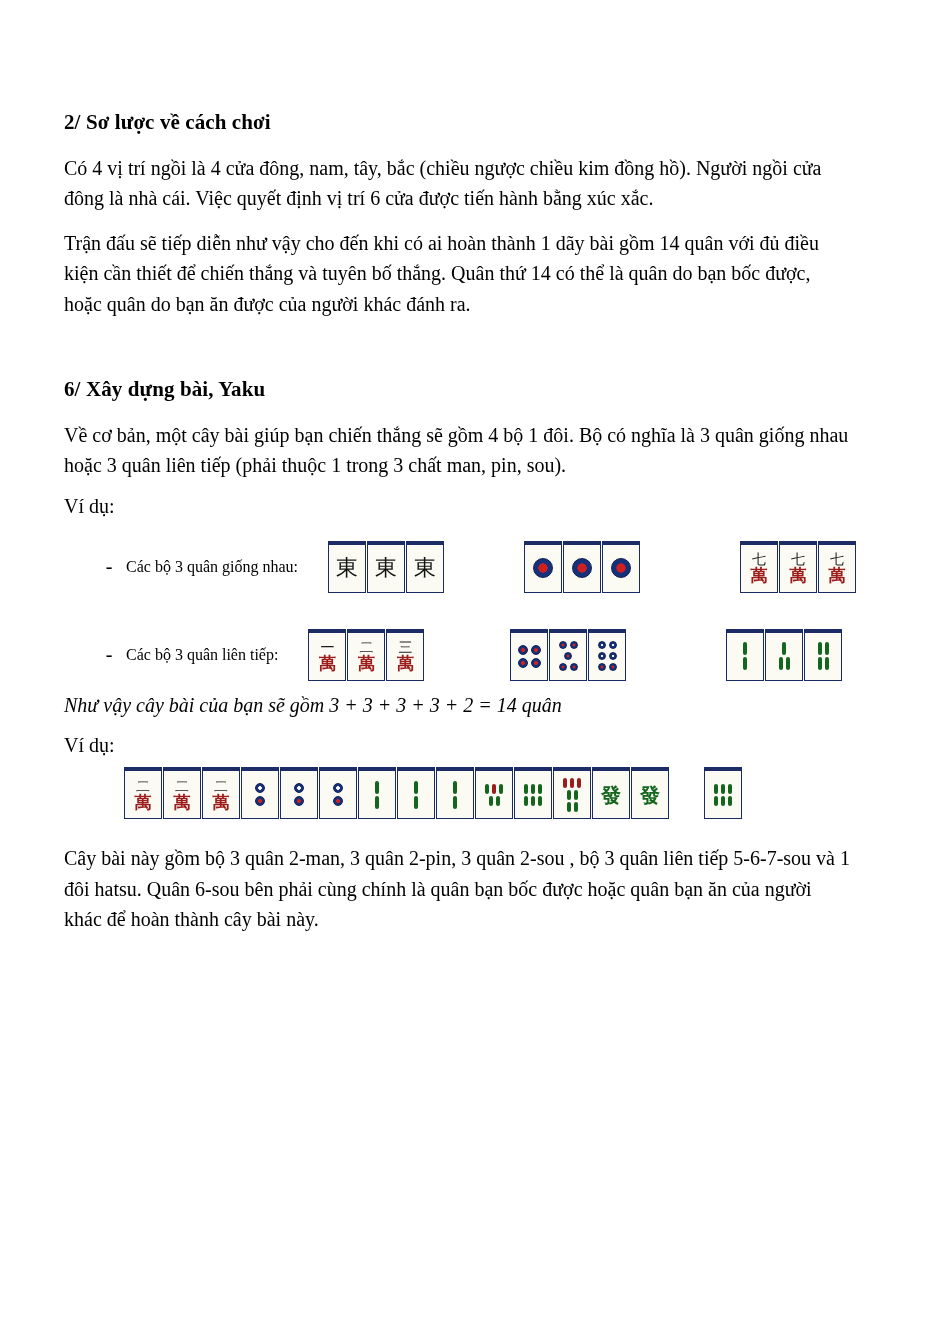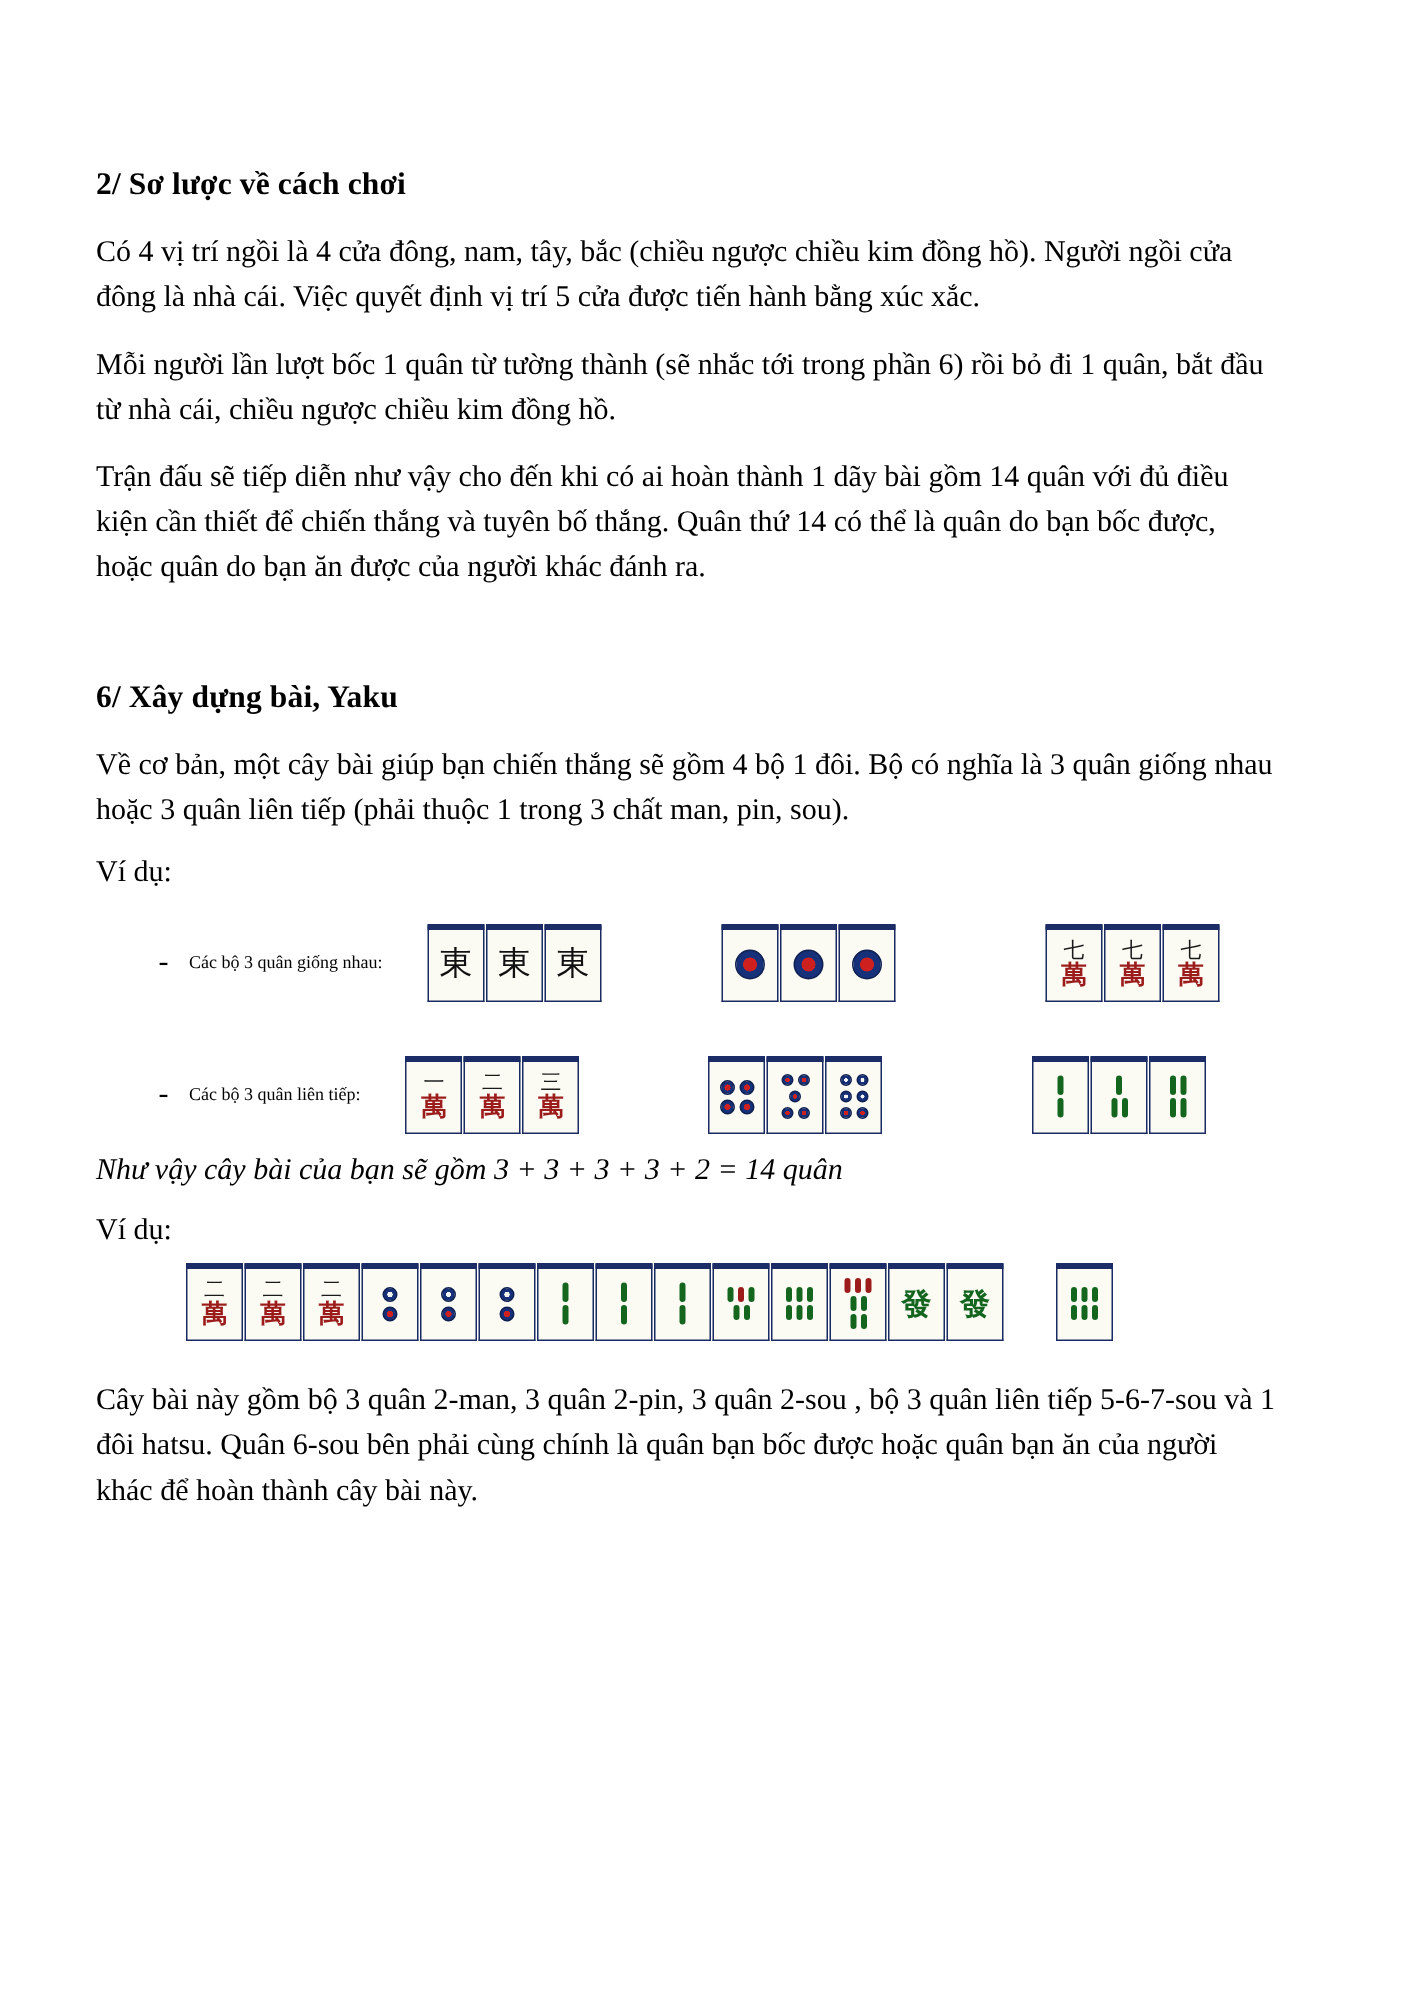--- a/index.html
+++ b/index.html
@@ -47,21 +47,21 @@
     min-height: 62px;
   }
   .bullet-dash {
     width: 34px;
     font-size: 20px;
     text-align: center;
     flex: none;
     padding-left: 28px;
   }
   .bullet-text {
-    font-size: 12px;
+    font-size: 16px;
     white-space: nowrap;
     flex: none;
   }
   .tile-groups {
     display: flex;
     align-items: flex-end;
   }
   .group {
     display: flex;
   }
@@ -157,22 +157,21 @@
   .mt-28 { margin-top: 28px; font-style: italic; }
   .mt-18 { margin-top: 18px; }
 </style>
 </head>
 <body>
 
 <div class="page">
 
   <h2 class="heading">2/ Sơ lược về cách chơi</h2>
 
-  <p class="para">Có 4 vị trí ngồi là 4 cửa đông, nam, tây, bắc (chiều ngược chiều kim đồng hồ). Người ngồi cửa đông là nhà cái. Việc quyết định vị trí 5 cửa được tiến hành bằng xúc xắc.</p>
-  <p class="para">Mỗi người lần lượt bốc 1 quân từ tường thành (sẽ nhắc tới trong phần 6) rồi bỏ đi 1 quân, bắt đầu từ nhà cái, chiều ngược chiều kim đồng hồ.</p>
+  <p class="para">Có 4 vị trí ngồi là 4 cửa đông, nam, tây, bắc (chiều ngược chiều kim đồng hồ). Người ngồi cửa đông là nhà cái. Việc quyết định vị trí 6 cửa được tiến hành bằng xúc xắc.</p>
   <p class="para">Trận đấu sẽ tiếp diễn như vậy cho đến khi có ai hoàn thành 1 dãy bài gồm 14 quân với đủ điều kiện cần thiết để chiến thắng và tuyên bố thắng. Quân thứ 14 có thể là quân do bạn bốc được, hoặc quân do bạn ăn được của người khác đánh ra.</p>
 
   <div class="section-gap"></div>
 
   <h2 class="heading">6/ Xây dựng bài, Yaku</h2>
 
   <p class="para">Về cơ bản, một cây bài giúp bạn chiến thắng sẽ gồm 4 bộ 1 đôi. Bộ có nghĩa là 3 quân giống nhau hoặc 3 quân liên tiếp (phải thuộc 1 trong 3 chất man, pin, sou).</p>
   <p class="example-label">Ví dụ:</p>
 
   <div class="bullet-row mt-18">

